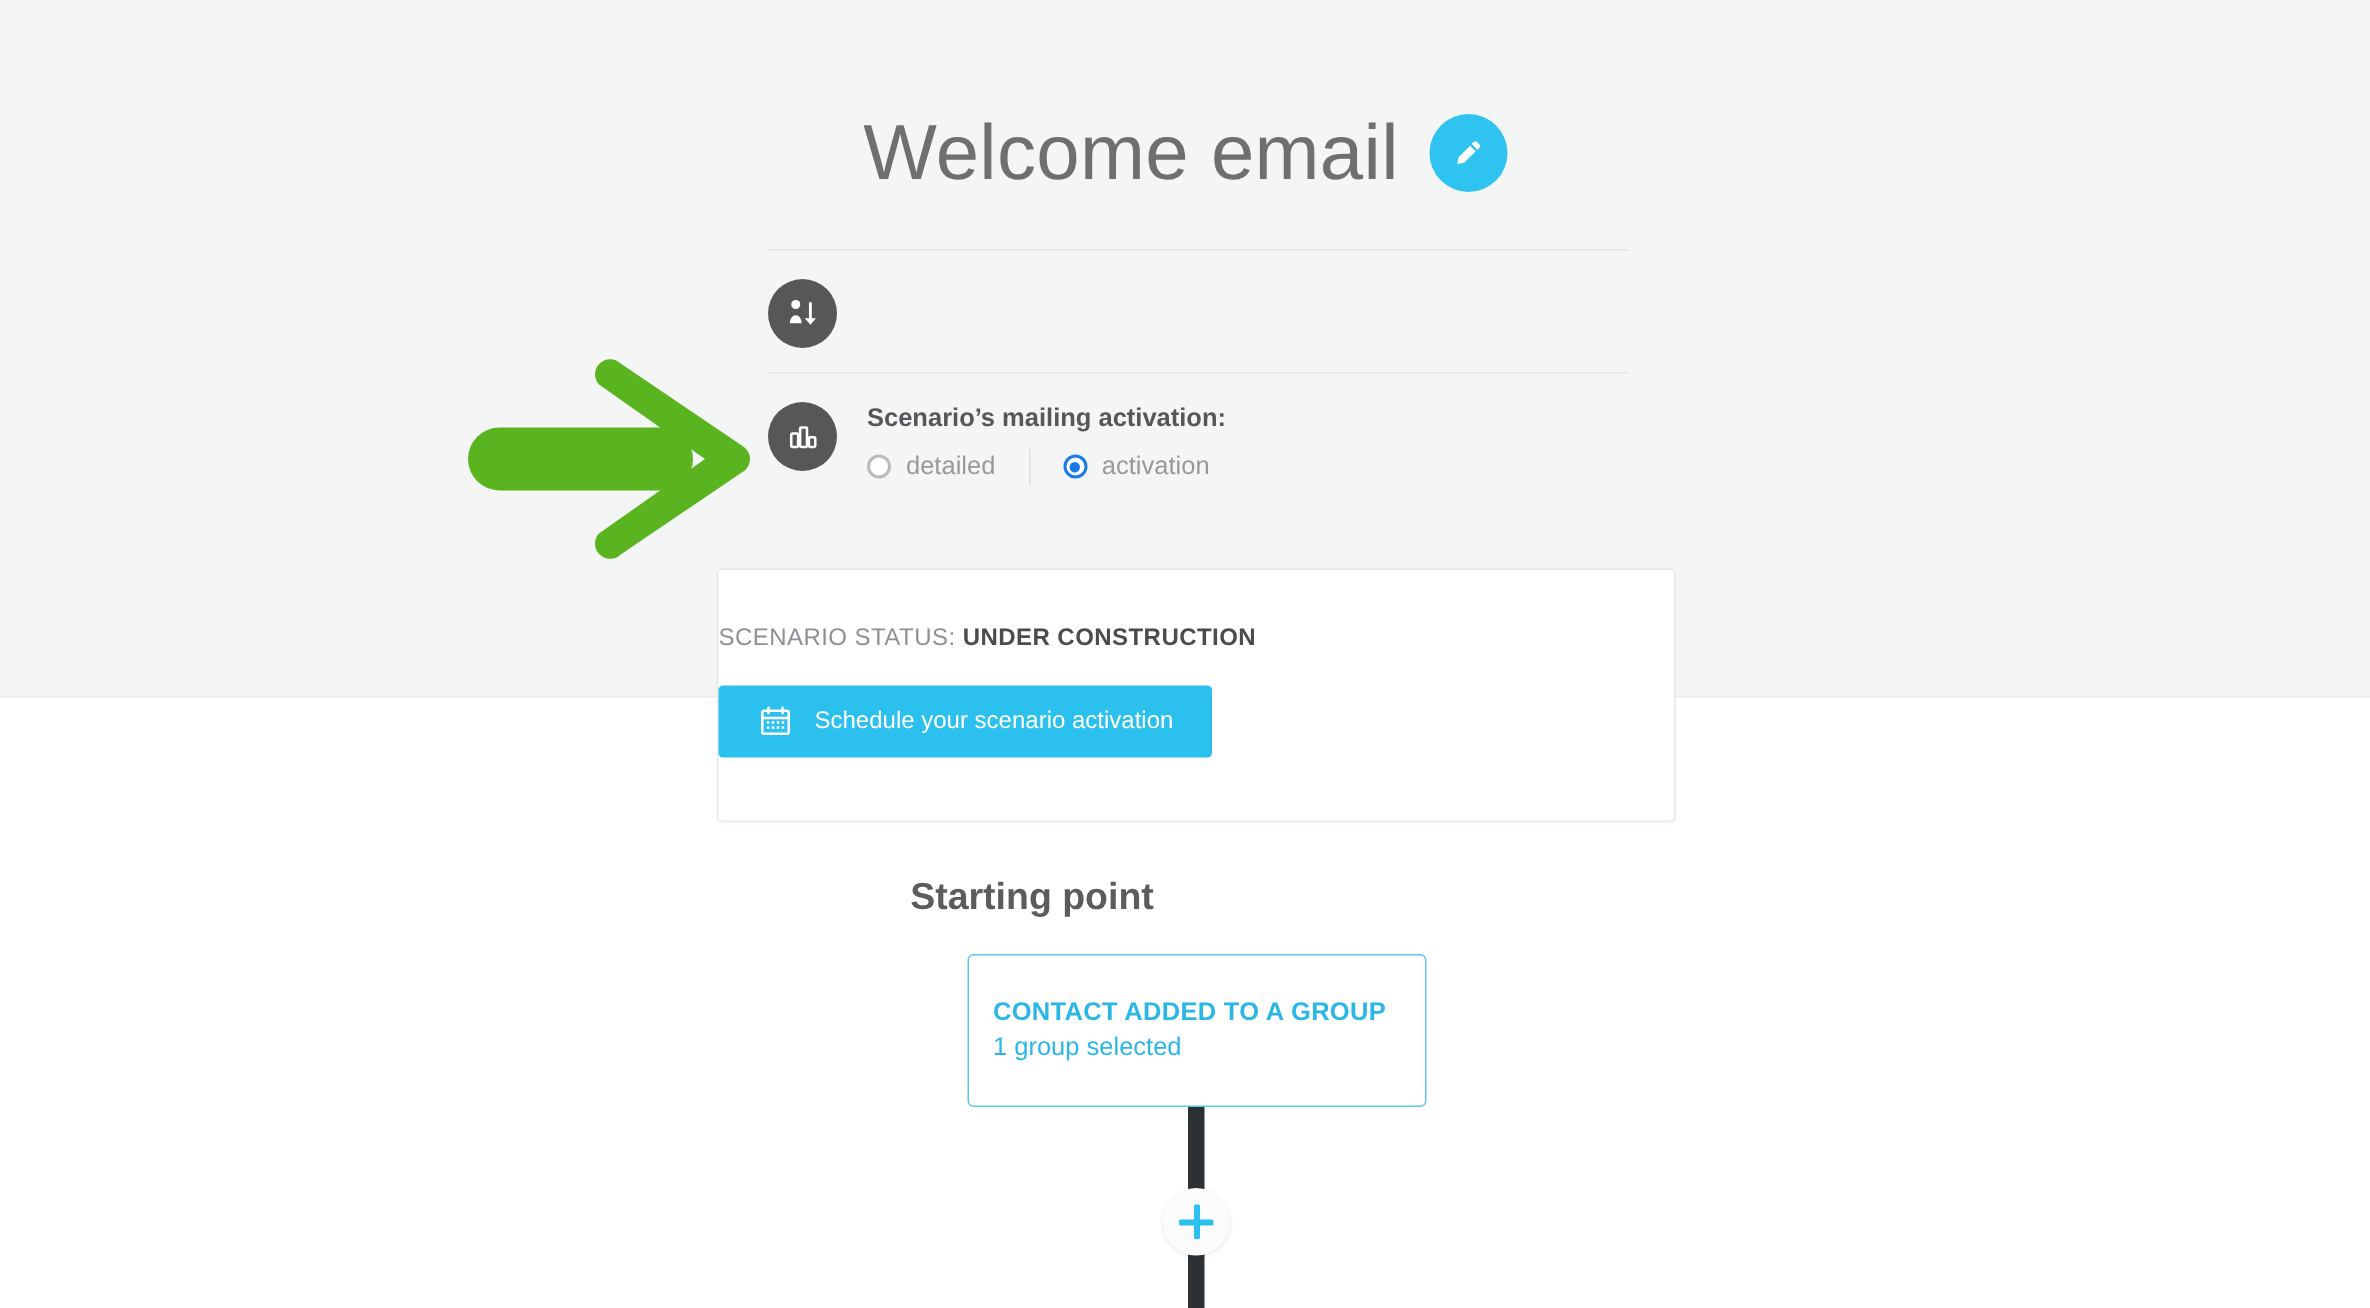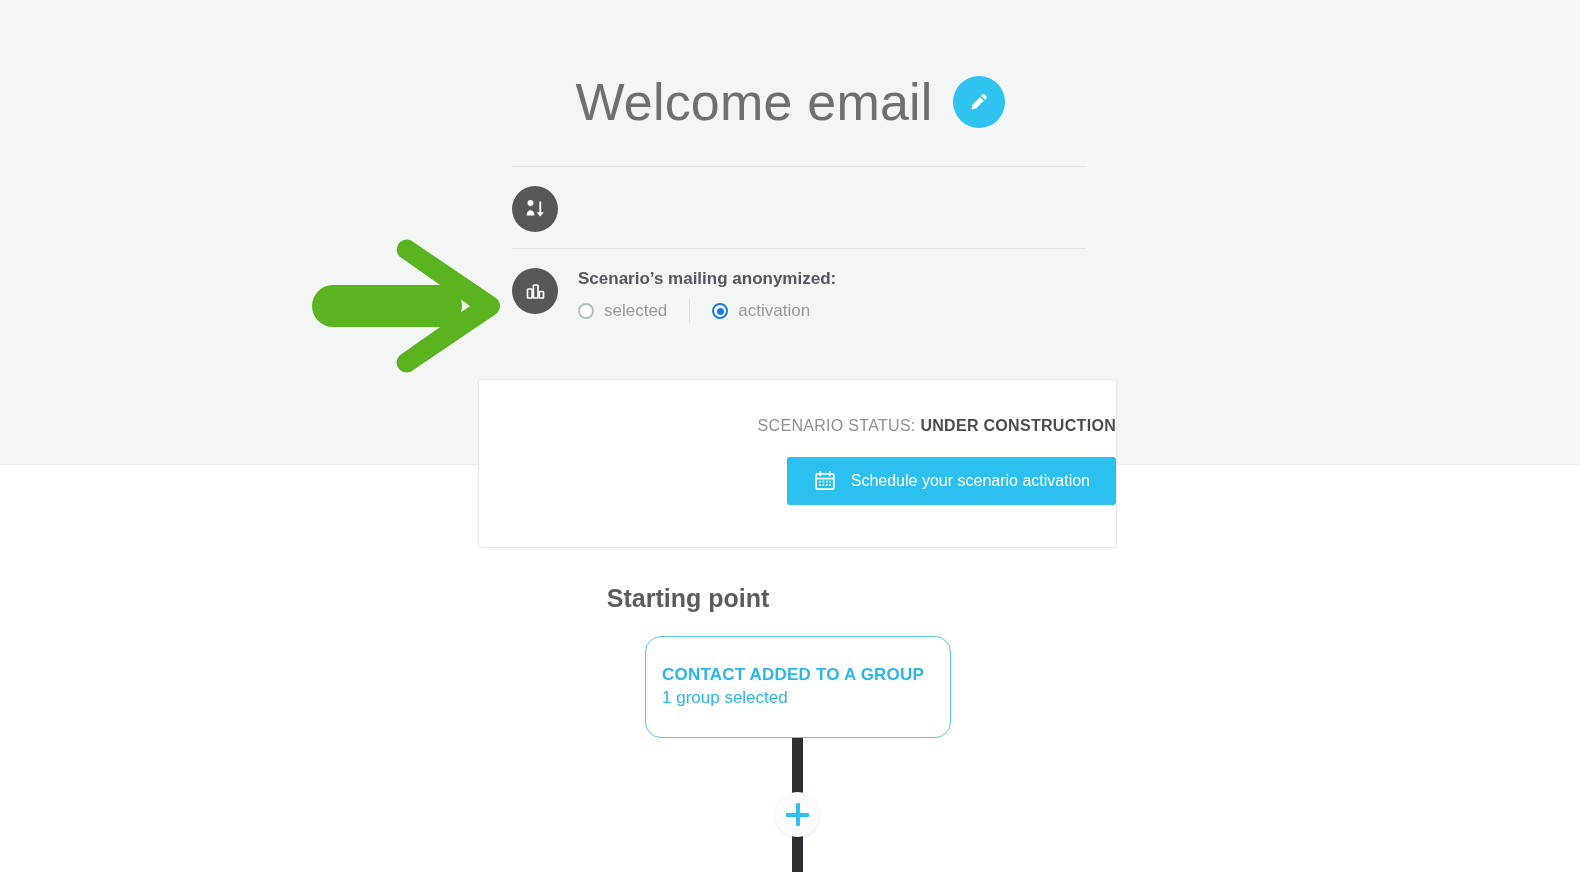--- a/index.html
+++ b/index.html
@@ -162,21 +162,21 @@
     top: 379px;
     width: 639px;
     height: 169px;
     background: #ffffff;
     border: 1px solid #e7e8e9;
     border-radius: 3px;
     box-sizing: border-box;
     box-shadow: 0 1px 2px rgba(0,0,0,0.03);
     display: flex;
     flex-direction: column;
-    align-items: flex-end;
+    align-items: flex-start;
   }
   .status-line {
     margin-top: 37px;
     font-size: 16px;
     color: #8d9095;
     letter-spacing: 0.3px;
     white-space: nowrap;
   }
   .status-line b {
     color: #4a4d50;
@@ -215,21 +215,21 @@
     color: #5a5c5e;
   }
   .node {
     position: absolute;
     left: 645px;
     top: 636px;
     width: 306px;
     height: 102px;
     background: #ffffff;
     border: 1px solid #5ac8ef;
-    border-radius: 16px;
+    border-radius: 4px;
     box-sizing: border-box;
     padding: 27px 0 0 16px;
     cursor: pointer;
   }
   .node-title {
     font-size: 17px;
     font-weight: bold;
     color: #2bb6e8;
     letter-spacing: 0.2px;
     line-height: 22px;
@@ -320,25 +320,25 @@
 
     <div class="setting-row">
       <div class="setting-icon">
         <svg width="26" height="26" viewBox="0 0 26 26">
           <rect x="5.5" y="11" width="4.6" height="9" rx="0.8" fill="none" stroke="#ffffff" stroke-width="1.7"></rect>
           <rect x="11.4" y="7" width="4.6" height="13" rx="0.8" fill="none" stroke="#ffffff" stroke-width="1.7"></rect>
           <rect x="17.3" y="13.5" width="4.2" height="6.5" rx="0.8" fill="none" stroke="#ffffff" stroke-width="1.7"></rect>
         </svg>
       </div>
       <div class="setting-body">
-        <div class="setting-label">Scenario’s mailing anonymized:</div>
+        <div class="setting-label">Scenario’s mailing activation:</div>
         <div class="options">
           <label class="option">
             <span class="radio"></span>
-            <span class="option-text">selected</span>
+            <span class="option-text">detailed</span>
           </label>
           <span class="option-sep"></span>
           <label class="option">
             <span class="radio checked"></span>
             <span class="option-text">activation</span>
           </label>
         </div>
       </div>
     </div>
   </div>

